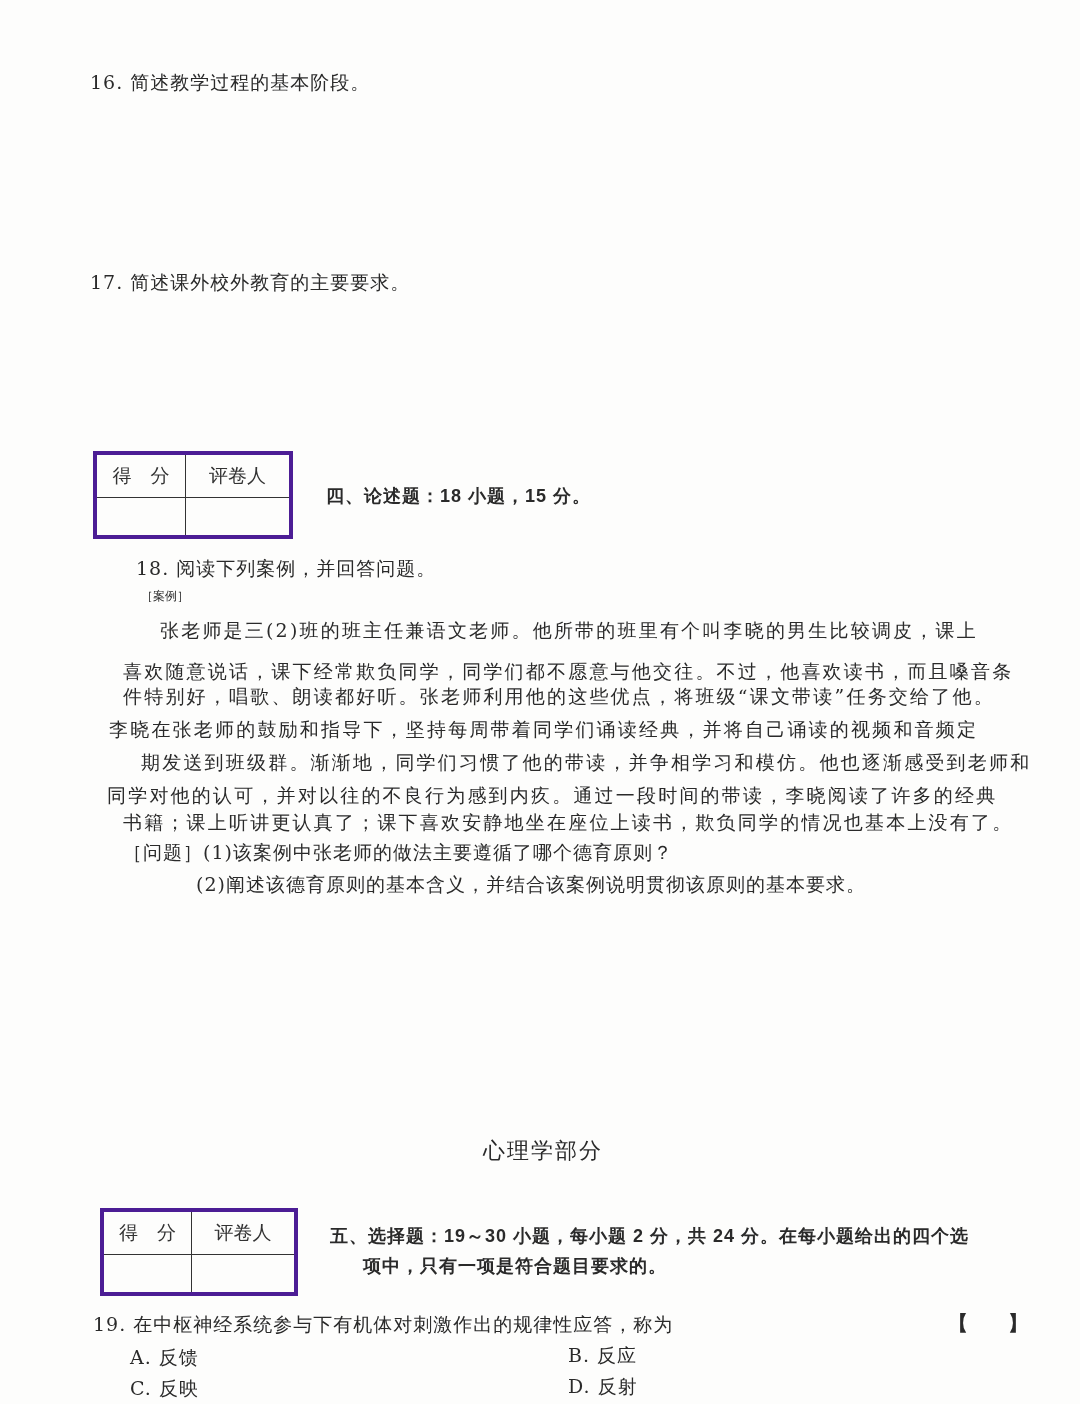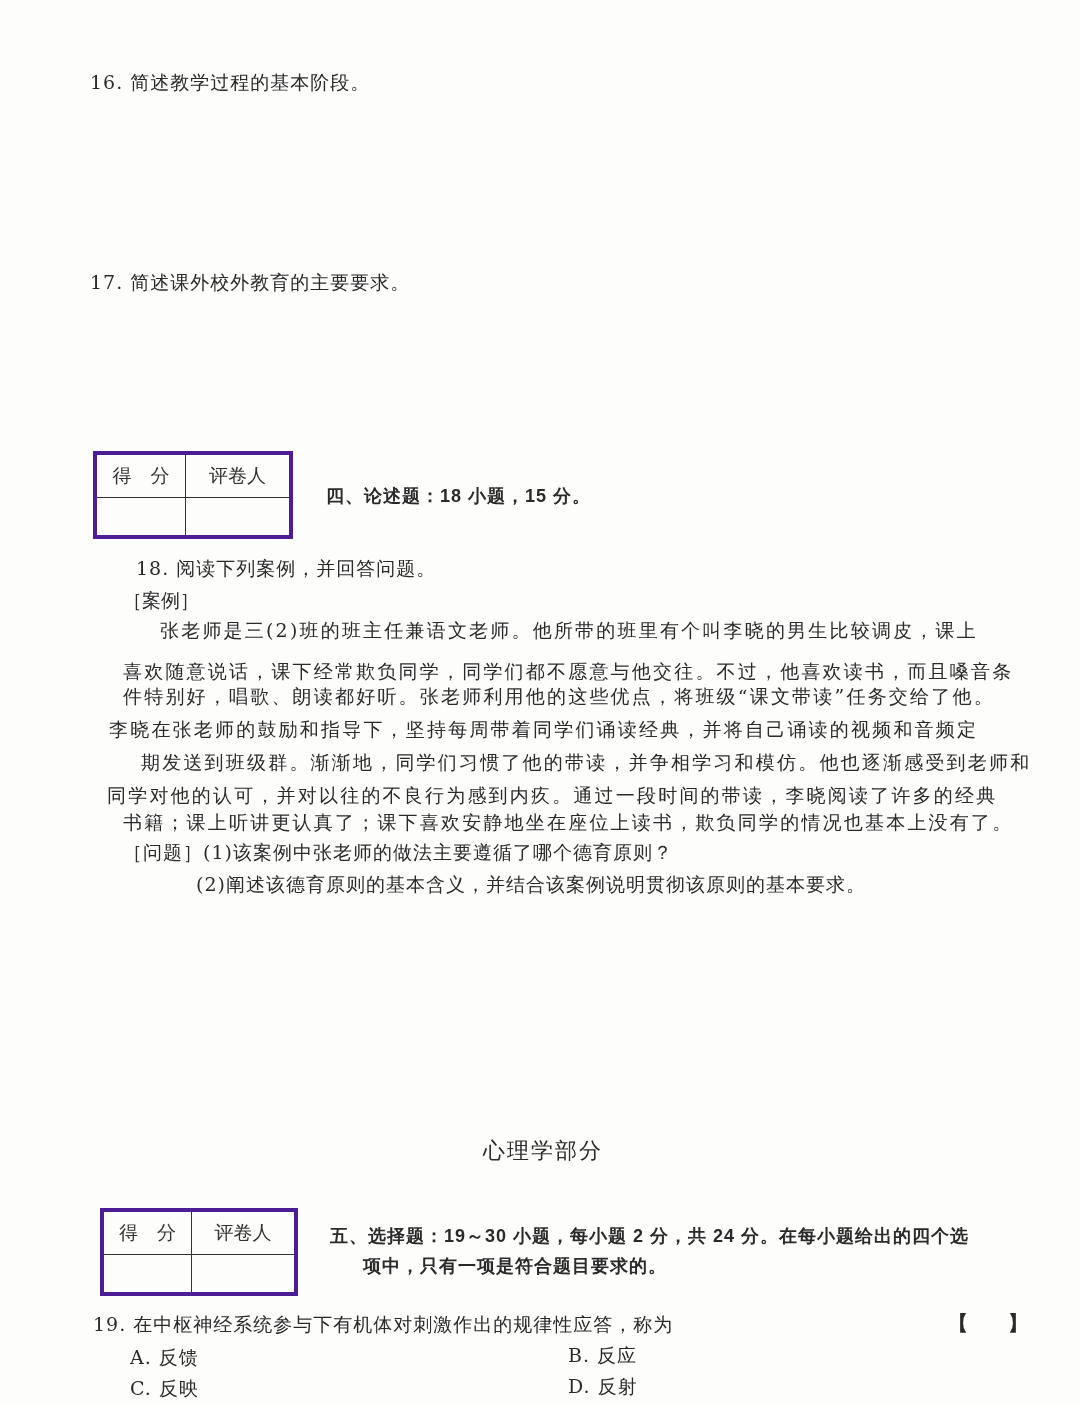--- a/index.html
+++ b/index.html
@@ -42,21 +42,21 @@
     <tr>
       <td></td>
       <td></td>
     </tr>
   </tbody>
     </table>
 
   <div class="abs sans" style="left:326px; top:484px; font-size:18px; font-weight:bold; letter-spacing:1px;">四、论述题：18 小题，15 分。</div>
 
   <div class="abs q" style="left:90px; top:556px;margin-left:46px;">18. 阅读下列案例，并回答问题。</div>
-  <div class="abs sans" style="left:123px; top:588px; font-size:19px;">［案例］</div>
+  <div class="abs sans" style="left:141px; top:588px; font-size:12px;">［案例］</div>
 
   <div class="abs para" style="left:160px; top:614px;">张老师是三(2)班的班主任兼语文老师。他所带的班里有个叫李晓的男生比较调皮，课上</div>
   <div class="abs para" style="left:123px; top:647px;margin-top:8px;">喜欢随意说话，课下经常欺负同学，同学们都不愿意与他交往。不过，他喜欢读书，而且嗓音条</div>
   <div class="abs para" style="left:123px; top:680px;">件特别好，唱歌、朗读都好听。张老师利用他的这些优点，将班级“课文带读”任务交给了他。</div>
   <div class="abs para" style="left:109px; top:713px;">李晓在张老师的鼓励和指导下，坚持每周带着同学们诵读经典，并将自己诵读的视频和音频定</div>
   <div class="abs para" style="left:123px; top:746px;margin-left:18px;">期发送到班级群。渐渐地，同学们习惯了他的带读，并争相学习和模仿。他也逐渐感受到老师和</div>
   <div class="abs para" style="left:107px; top:779px;">同学对他的认可，并对以往的不良行为感到内疚。通过一段时间的带读，李晓阅读了许多的经典</div>
   <div class="abs para" style="left:123px; top:806px;">书籍；课上听讲更认真了；课下喜欢安静地坐在座位上读书，欺负同学的情况也基本上没有了。</div>
 
   <div class="abs q" style="left:123px; top:840px;">

